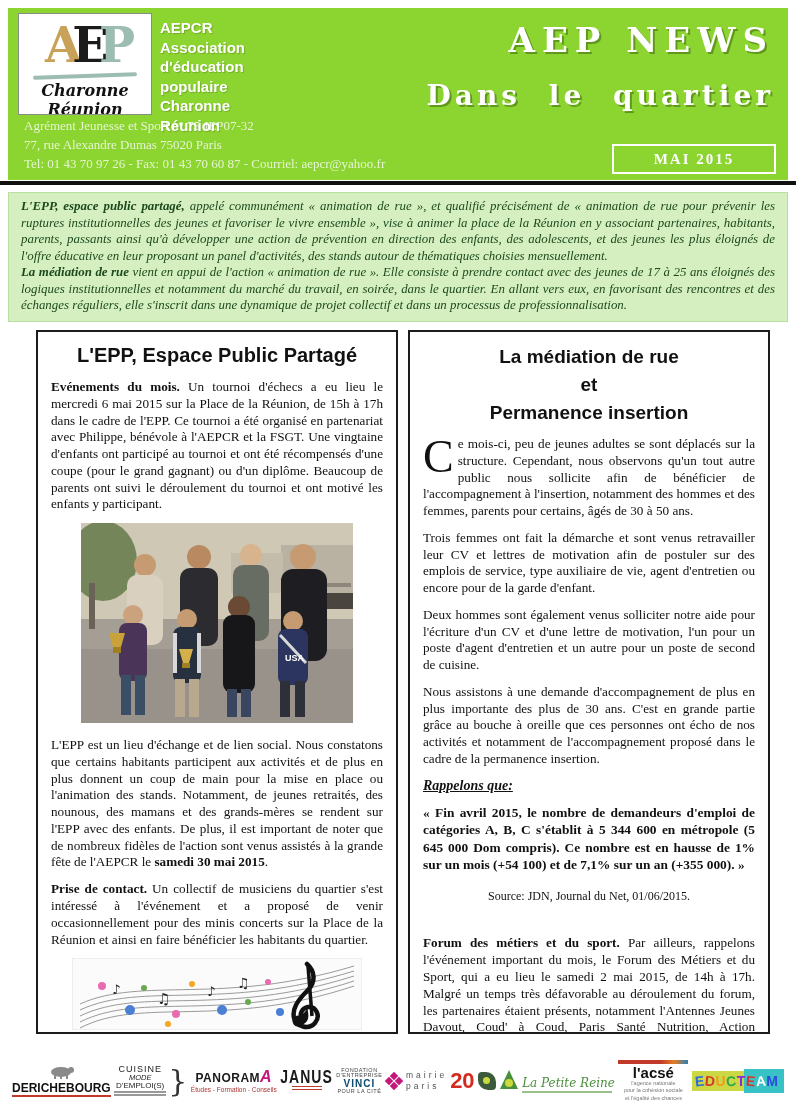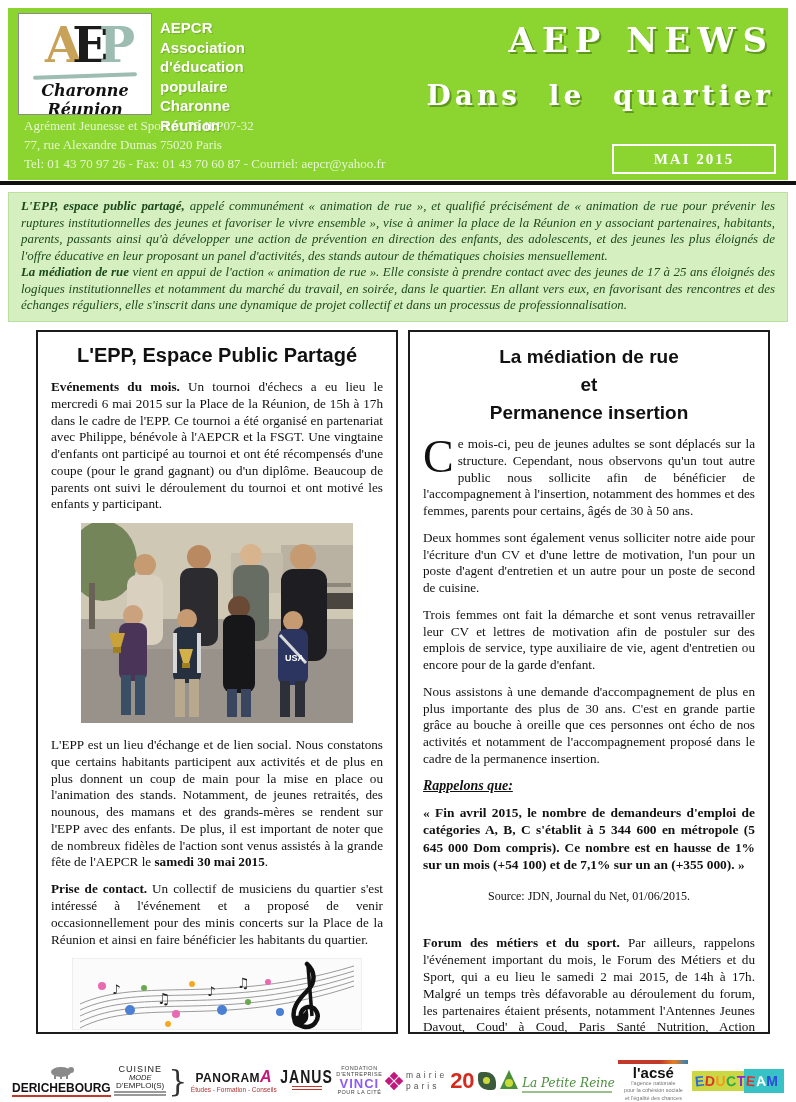--- a/index.html
+++ b/index.html
@@ -71,21 +71,21 @@
   .panorama-label{font-family:"Liberation Sans",sans-serif;font-weight:bold;font-size:12px;
                   letter-spacing:0.5px;color:#1a1a1a;}
   .panorama-a{color:#c4177c;font-style:italic;font-size:16px;}
   .panorama-tag{font-size:6.5px;color:#a33;margin-top:2px;font-family:"Liberation Sans",sans-serif;}
   .janus-label{font-family:"Liberation Sans",sans-serif;font-weight:bold;font-size:14px;
                letter-spacing:1px;color:#1a1a1a;transform:scaleY(1.25);}
   .janus-bars div{height:1.5px;background:#c0392b;margin:1.5px 0;width:30px;}
   .vinci{flex-direction:row;gap:4px;}
   .vinci-stack{text-align:center;font-family:"Liberation Sans",sans-serif;color:#444;}
   .vinci-small{font-size:5.5px;letter-spacing:0.5px;}
-  .vinci-name{font-size:13px;font-weight:bold;color:#8b5cf6;letter-spacing:1px;}
+  .vinci-name{font-size:10px;font-weight:bold;color:#0c4a6e;letter-spacing:1px;}
   .clover{position:relative;width:16px;height:16px;}
   .clover span{position:absolute;width:6px;height:6px;background:#c4177c;transform:rotate(45deg);}
   .clover span:nth-child(1){left:5px;top:0;} .clover span:nth-child(2){left:0;top:5px;}
   .clover span:nth-child(3){left:10px;top:5px;} .clover span:nth-child(4){left:5px;top:10px;}
   .mairie{flex-direction:row;gap:3px;align-items:center;}
   .mairie-words{font-family:"Liberation Sans",sans-serif;font-size:8.5px;letter-spacing:3px;
                 color:#555;text-align:left;line-height:1.25;}
   .mairie-num{font-family:"Liberation Sans",sans-serif;font-weight:bold;font-size:22px;color:#d42b1f;}
   .leaf-icon{width:18px;height:18px;background:#3c5a3c;border-radius:4px 10px 4px 10px;position:relative;}
   .leaf-icon i{position:absolute;left:5px;top:5px;width:7px;height:7px;background:#cada3c;border-radius:50%;}
@@ -242,22 +242,22 @@
         </svg>
       </div>
     </div>
 
     <div class="col">
       <div class="col-title-line">La médiation de rue</div>
       <div class="col-title-line">et</div>
       <div class="col-title-line" style="margin-bottom:12px;">Permanence insertion</div>
 
       <p class="body-p"><span class="dropcap">C</span><span>e mois-ci, peu de jeunes adultes se sont déplacés sur la structure. Cependant, nous observons qu'un tout autre public nous sollicite afin de bénéficier de l'accompagnement à l'insertion, notamment des hommes et des femmes, parents pour certains, âgés de 30 à 50 ans.</span></p>
+      <p class="body-p">Trois femmes ont fait la démarche et sont venus retravailler leur CV et lettres de motivation afin de postuler sur des emplois de service, type auxiliaire de vie, agent d'entretien ou encore pour de la garde d'enfant.</p>
       <p class="body-p">Deux hommes sont également venus  solliciter notre aide pour l'écriture d'un CV et d'une lettre de motivation, l'un pour un poste d'agent d'entretien et un autre pour un poste de second de cuisine.</p>
-      <p class="body-p">Trois femmes ont fait la démarche et sont venus retravailler leur CV et lettres de motivation afin de postuler sur des emplois de service, type auxiliaire de vie, agent d'entretien ou encore pour de la garde d'enfant.</p>
       <p class="body-p">Nous assistons à une demande d'accompagnement de plus en plus importante des plus de 30 ans. C'est en grande partie grâce au bouche à oreille que ces personnes ont écho de nos activités et notamment de l'accompagnement proposé dans le cadre de la permanence insertion.</p>
 
       <div class="rappelons">Rappelons que:</div>
       <p class="quote-p">« Fin avril 2015, le nombre de demandeurs d'emploi de catégories A, B, C s'établit à 5 344 600 en métropole (5 645 000 Dom compris). Ce nombre est en hausse de 1% sur un mois (+54 100) et de 7,1% sur un an (+355 000). »</p>
       <div class="source-line">Source: JDN, Journal du Net, 01/06/2015.</div>
 
       <p class="body-p"><b>Forum des métiers et du sport.</b><span> Par ailleurs, rappelons l'événement important du mois, le Forum des Métiers et du Sport, qui a eu lieu le samedi 2 mai 2015, de 14h à 17h. Malgré un temps très défavorable au déroulement du forum, les partenaires étaient présents, notamment l'Antennes Jeunes Davout, Coud' à Coud, Paris Santé Nutrition, Action Intitiatives Cités, Derichebourg. Notons également la participation de jeunes (peu nombreux cette année) au forum.</span></p>
     </div>
   </div>
 

